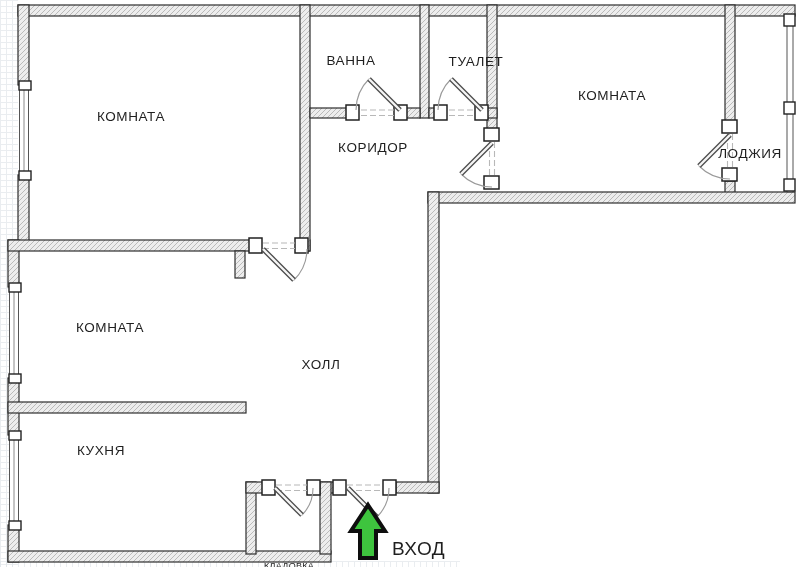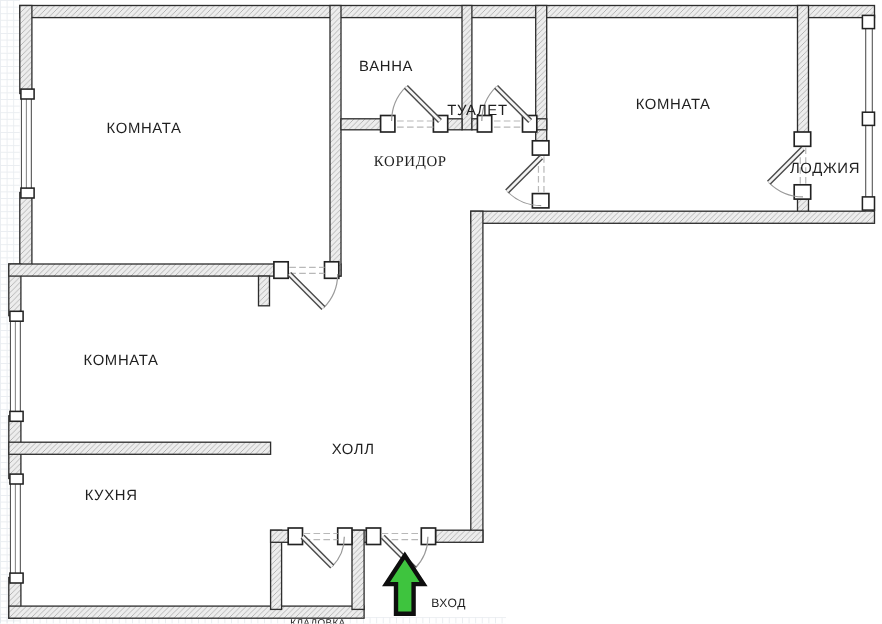--- a/index.html
+++ b/index.html
@@ -11,21 +11,21 @@
     position:absolute;opacity:.65;pointer-events:none;
     background-image:linear-gradient(#dfe4e9 1px, transparent 1px),
                      linear-gradient(90deg,#dfe4e9 1px, transparent 1px);
     background-size:6px 6px;
   }
   .room-label{
     position:absolute;transform:translate(-50%,-50%);
     color:#1f1f1f;font-size:13.5px;letter-spacing:.6px;white-space:nowrap;
   }
   .room-label.small{font-size:9px;letter-spacing:.3px;margin-top:38px;}
-  .room-label.entrance{font-size:11px;letter-spacing:.5px;transform:translate(0,-50%);}
+  .room-label.entrance{font-size:19px;letter-spacing:.5px;transform:translate(0,-50%);}
   svg{position:absolute;left:0;top:0;}
 </style>
 </head>
 <body>
 
 <div id="stage">
 
   <div class="grid-strip" style="left:0;top:0;width:18px;height:567px;"></div>
   <div class="grid-strip" style="left:0;top:561px;width:460px;height:6px;"></div>
 
@@ -181,23 +181,23 @@
         <line x1="275" y1="488" x2="302" y2="515" stroke="#4a4a4a" stroke-width="5"></line>
         <line x1="275" y1="488" x2="302" y2="515" stroke="#f5f5f5" stroke-width="2.4"></line>
       </g>
     </g>
 
     <polygon points="368,505 385,531 376,531 376,558 360,558 360,531 351,531" stroke="#0e0e0e" stroke-width="4" stroke-linejoin="miter" fill="#3ec43e"></polygon>
   </svg>
 
   <div class="room-label" style="left:131px;top:116px;">КОМНАТА</div>
   <div class="room-label" style="left:351px;top:60px;text-align:right;">ВАННА</div>
-  <div class="room-label" style="left:434px;top:61px;margin-top:39px;">ТУАЛЕТ</div>
-  <div class="room-label" style="left:373px;top:147px;font-family:Liberation Serif, serif;">КОРИДОР</div>
+  <div class="room-label" style="left:476px;top:61px;">ТУАЛЕТ</div>
+  <div class="room-label" style="left:373px;top:147px;">КОРИДОР</div>
   <div class="room-label" style="left:612px;top:95px;">КОМНАТА</div>
   <div class="room-label" style="left:750px;top:153px;">ЛОДЖИЯ</div>
   <div class="room-label" style="left:110px;top:327px;">КОМНАТА</div>
-  <div class="room-label" style="left:321px;top:364px;margin-top:44px;">ХОЛЛ</div>
+  <div class="room-label" style="left:321px;top:364px;">ХОЛЛ</div>
   <div class="room-label" style="left:101px;top:450px;">КУХНЯ</div>
   <div class="room-label small" style="left:289px;top:528px;">КЛАДОВКА</div>
   <div class="room-label entrance" style="left:392px;top:549px;">ВХОД</div>
 
 </div>
 
 </body></html>

